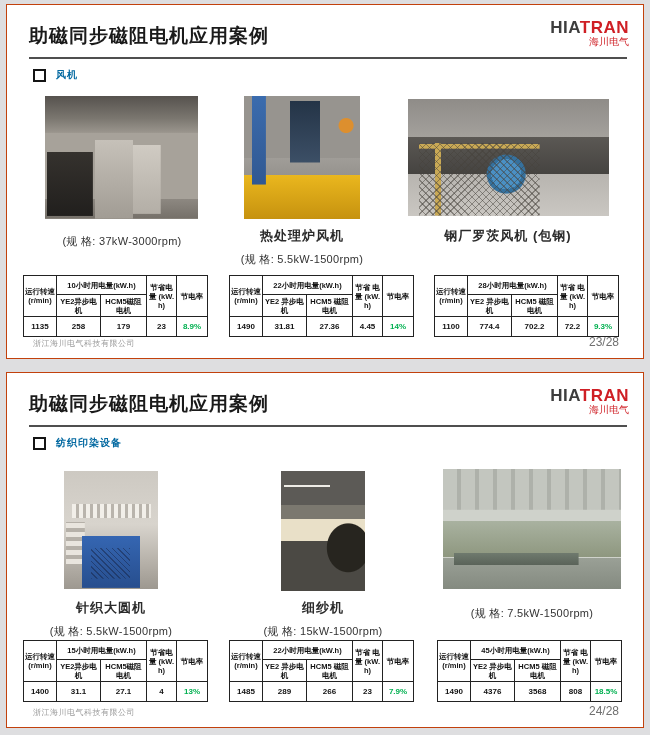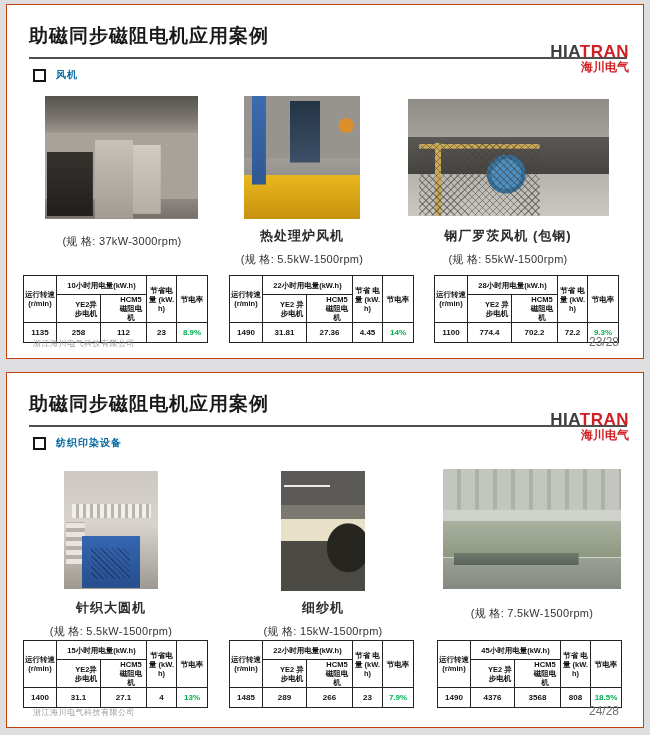--- a/index.html
+++ b/index.html
@@ -15,24 +15,24 @@
   }
   #slide1{top:4px;height:355px;}
   #slide2{top:372px;height:356px;}
 
   .slide-title{
     position:absolute;left:22px;top:18px;
     font-size:19px;font-weight:700;color:#1a1a1a;letter-spacing:1px;
     white-space:nowrap;
   }
   .logo{position:absolute;right:14px;top:14px;text-align:right;line-height:1.05;}
-  .logo-en{font-size:17px;font-weight:800;letter-spacing:0.5px;margin-top:24px;}
+  .logo-en{font-size:17px;font-weight:800;letter-spacing:0.5px;}
   .logo-en .lg-gray{color:#3d3d3d;}
   .logo-en .lg-red{color:#cf1f25;}
-  .logo-cn{font-size:12px;font-weight:700;color:#cf1f25;}
+  .logo-cn{font-size:10px;font-weight:400;color:#cf1f25;}
   .title-rule{position:absolute;left:22px;right:16px;top:52px;height:2px;background:#4f4f4f;}
 
   .section{
     position:absolute;left:26px;top:60px;height:20px;
     display:flex;align-items:center;
     font-size:10px;font-weight:700;color:#0369a1;letter-spacing:1px;
   }
   .bullet{width:9px;height:9px;border:2.5px solid #141414;margin-right:10px;flex:0 0 auto;}
 
   .photo{position:absolute;overflow:hidden;background-repeat:no-repeat;}
@@ -112,21 +112,21 @@
   }
   #slide1 table.dtable{top:270px;}
   #slide2 table.dtable{top:267px;}
   .t1{left:16px;} .t2{left:222px;} .t3{left:427px;}
   #slide2 .t3{left:430px;}
   table.dtable td{
     border:1px solid #222;text-align:center;vertical-align:middle;
     padding:0 1px;font-weight:700;word-break:break-all;
   }
   tr.hrow1 td{height:18px;}
-  tr.hrow2 td{height:21px;padding-left:16px;}
+  tr.hrow2 td{height:21px;}
   tr.drow td{height:19px;font-size:8px;}
   td.rate-cell{color:#00b050;font-size:9.5px;font-weight:800;}
   col.c-speed{width:33px;} col.c-ye2{width:44px;} col.c-hcm5{width:46px;}
   col.c-saved{width:30px;} col.c-rate{width:31px;}
 
   .footer-company{position:absolute;left:26px;bottom:9px;font-size:8px;color:#9a9a9a;letter-spacing:0.5px;}
   .footer-page{position:absolute;right:24px;bottom:9px;font-size:12px;color:#707070;}
 </style>
 </head>
 <body>
@@ -149,21 +149,20 @@
 
   <div class="cap c1">
     <div class="cap-spec">(规 格: 37kW-3000rpm)</div>
   </div>
   <div class="cap c2">
     <div class="cap-name">热处理炉风机</div>
     <div class="cap-spec">(规 格: 5.5kW-1500rpm)</div>
   </div>
   <div class="cap c3">
     <div class="cap-name">钢厂罗茨风机 (包钢)</div>
-    <div class="cap-spec">(规 格: 55kW-1500rpm)</div>
   </div>
 
   <table class="dtable t1">
     <colgroup>
         <col class="c-speed">
         <col class="c-ye2">
         <col class="c-hcm5">
         <col class="c-saved">
         <col class="c-rate">
       </colgroup>
@@ -174,21 +173,21 @@
         <td rowspan="2">节省电量 (kW.h)</td>
         <td rowspan="2">节电率</td>
       </tr>
       <tr class="hrow2">
         <td>YE2异步电机</td>
         <td>HCM5磁阻电机</td>
       </tr>
       <tr class="drow">
         <td>1135</td>
         <td>258</td>
-        <td>112</td>
+        <td>179</td>
         <td>23</td>
         <td class="rate-cell">8.9%</td>
       </tr>
     </tbody>
   </table>
 
   <table class="dtable t2">
     <colgroup>
         <col class="c-speed">
         <col class="c-ye2">

